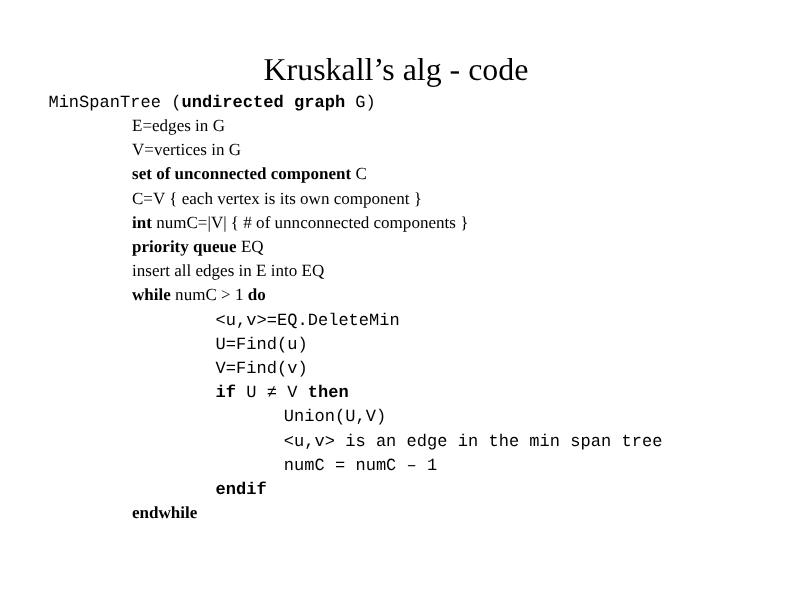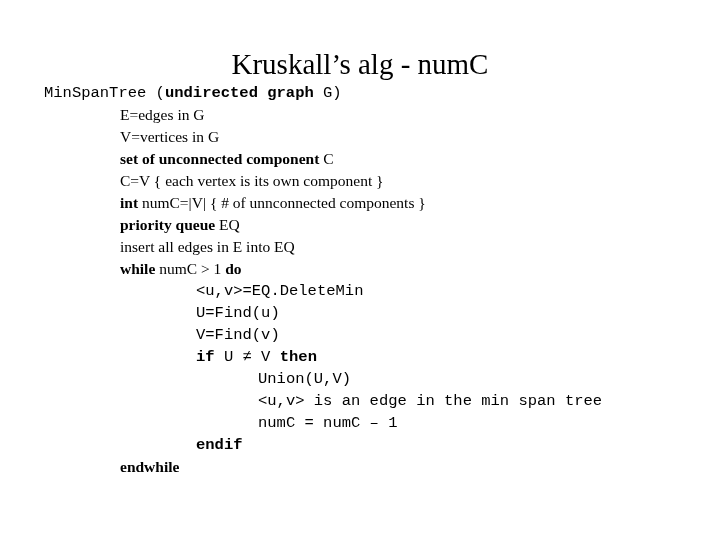--- a/index.html
+++ b/index.html
@@ -63,17 +63,17 @@
   .ind0 { padding-left: 0px; }
   .ind1 { padding-left: 76px; font-family: Liberation Serif, serif; }
   .ind2 { padding-left: 152px; }
   .ind3 { padding-left: 214px; }
 </style>
 </head>
 <body style="background: rgb(255, 255, 255);">
 
 <div class="slide" style="background: rgb(255, 255, 255);">
 
-  <h1 class="slide-title" style="color: rgb(0, 0, 0);">Kruskall’s alg - numC</h1>
+  <h1 class="slide-title" style="color: rgb(0, 0, 0);">Kruskall’s alg - code</h1>
 
   <div class="code-block" id="code-block" style="color: rgb(0, 0, 0);"><div class="code-line ind0"><span class="tx">MinSpanTree (</span><span class="kw">undirected graph</span><span class="tx"> G)</span></div><div class="code-line ind1"><span class="tx">E=edges in G</span></div><div class="code-line ind1"><span class="tx">V=vertices in G</span></div><div class="code-line ind1"><span class="kw">set of unconnected component</span><span class="tx"> C</span></div><div class="code-line ind1"><span class="tx">C=V { each vertex is its own component }</span></div><div class="code-line ind1"><span class="kw">int</span><span class="tx"> numC=|V| { # of unnconnected components }</span></div><div class="code-line ind1"><span class="kw">priority queue</span><span class="tx"> EQ</span></div><div class="code-line ind1"><span class="tx">insert all edges in E into EQ</span></div><div class="code-line ind1"><span class="kw">while</span><span class="tx"> numC &gt; 1 </span><span class="kw">do</span></div><div class="code-line ind2"><span class="tx">&lt;u,v&gt;=EQ.DeleteMin</span></div><div class="code-line ind2"><span class="tx">U=Find(u)</span></div><div class="code-line ind2"><span class="tx">V=Find(v)</span></div><div class="code-line ind2"><span class="kw">if</span><span class="tx"> U ≠ V </span><span class="kw">then</span></div><div class="code-line ind3"><span class="tx">Union(U,V)</span></div><div class="code-line ind3"><span class="tx">&lt;u,v&gt; is an edge in the min span tree</span></div><div class="code-line ind3"><span class="tx">numC = numC – 1</span></div><div class="code-line ind2"><span class="kw">endif</span></div><div class="code-line ind1"><span class="kw">endwhile</span></div></div>
 
 </div>
 
 </body></html>

